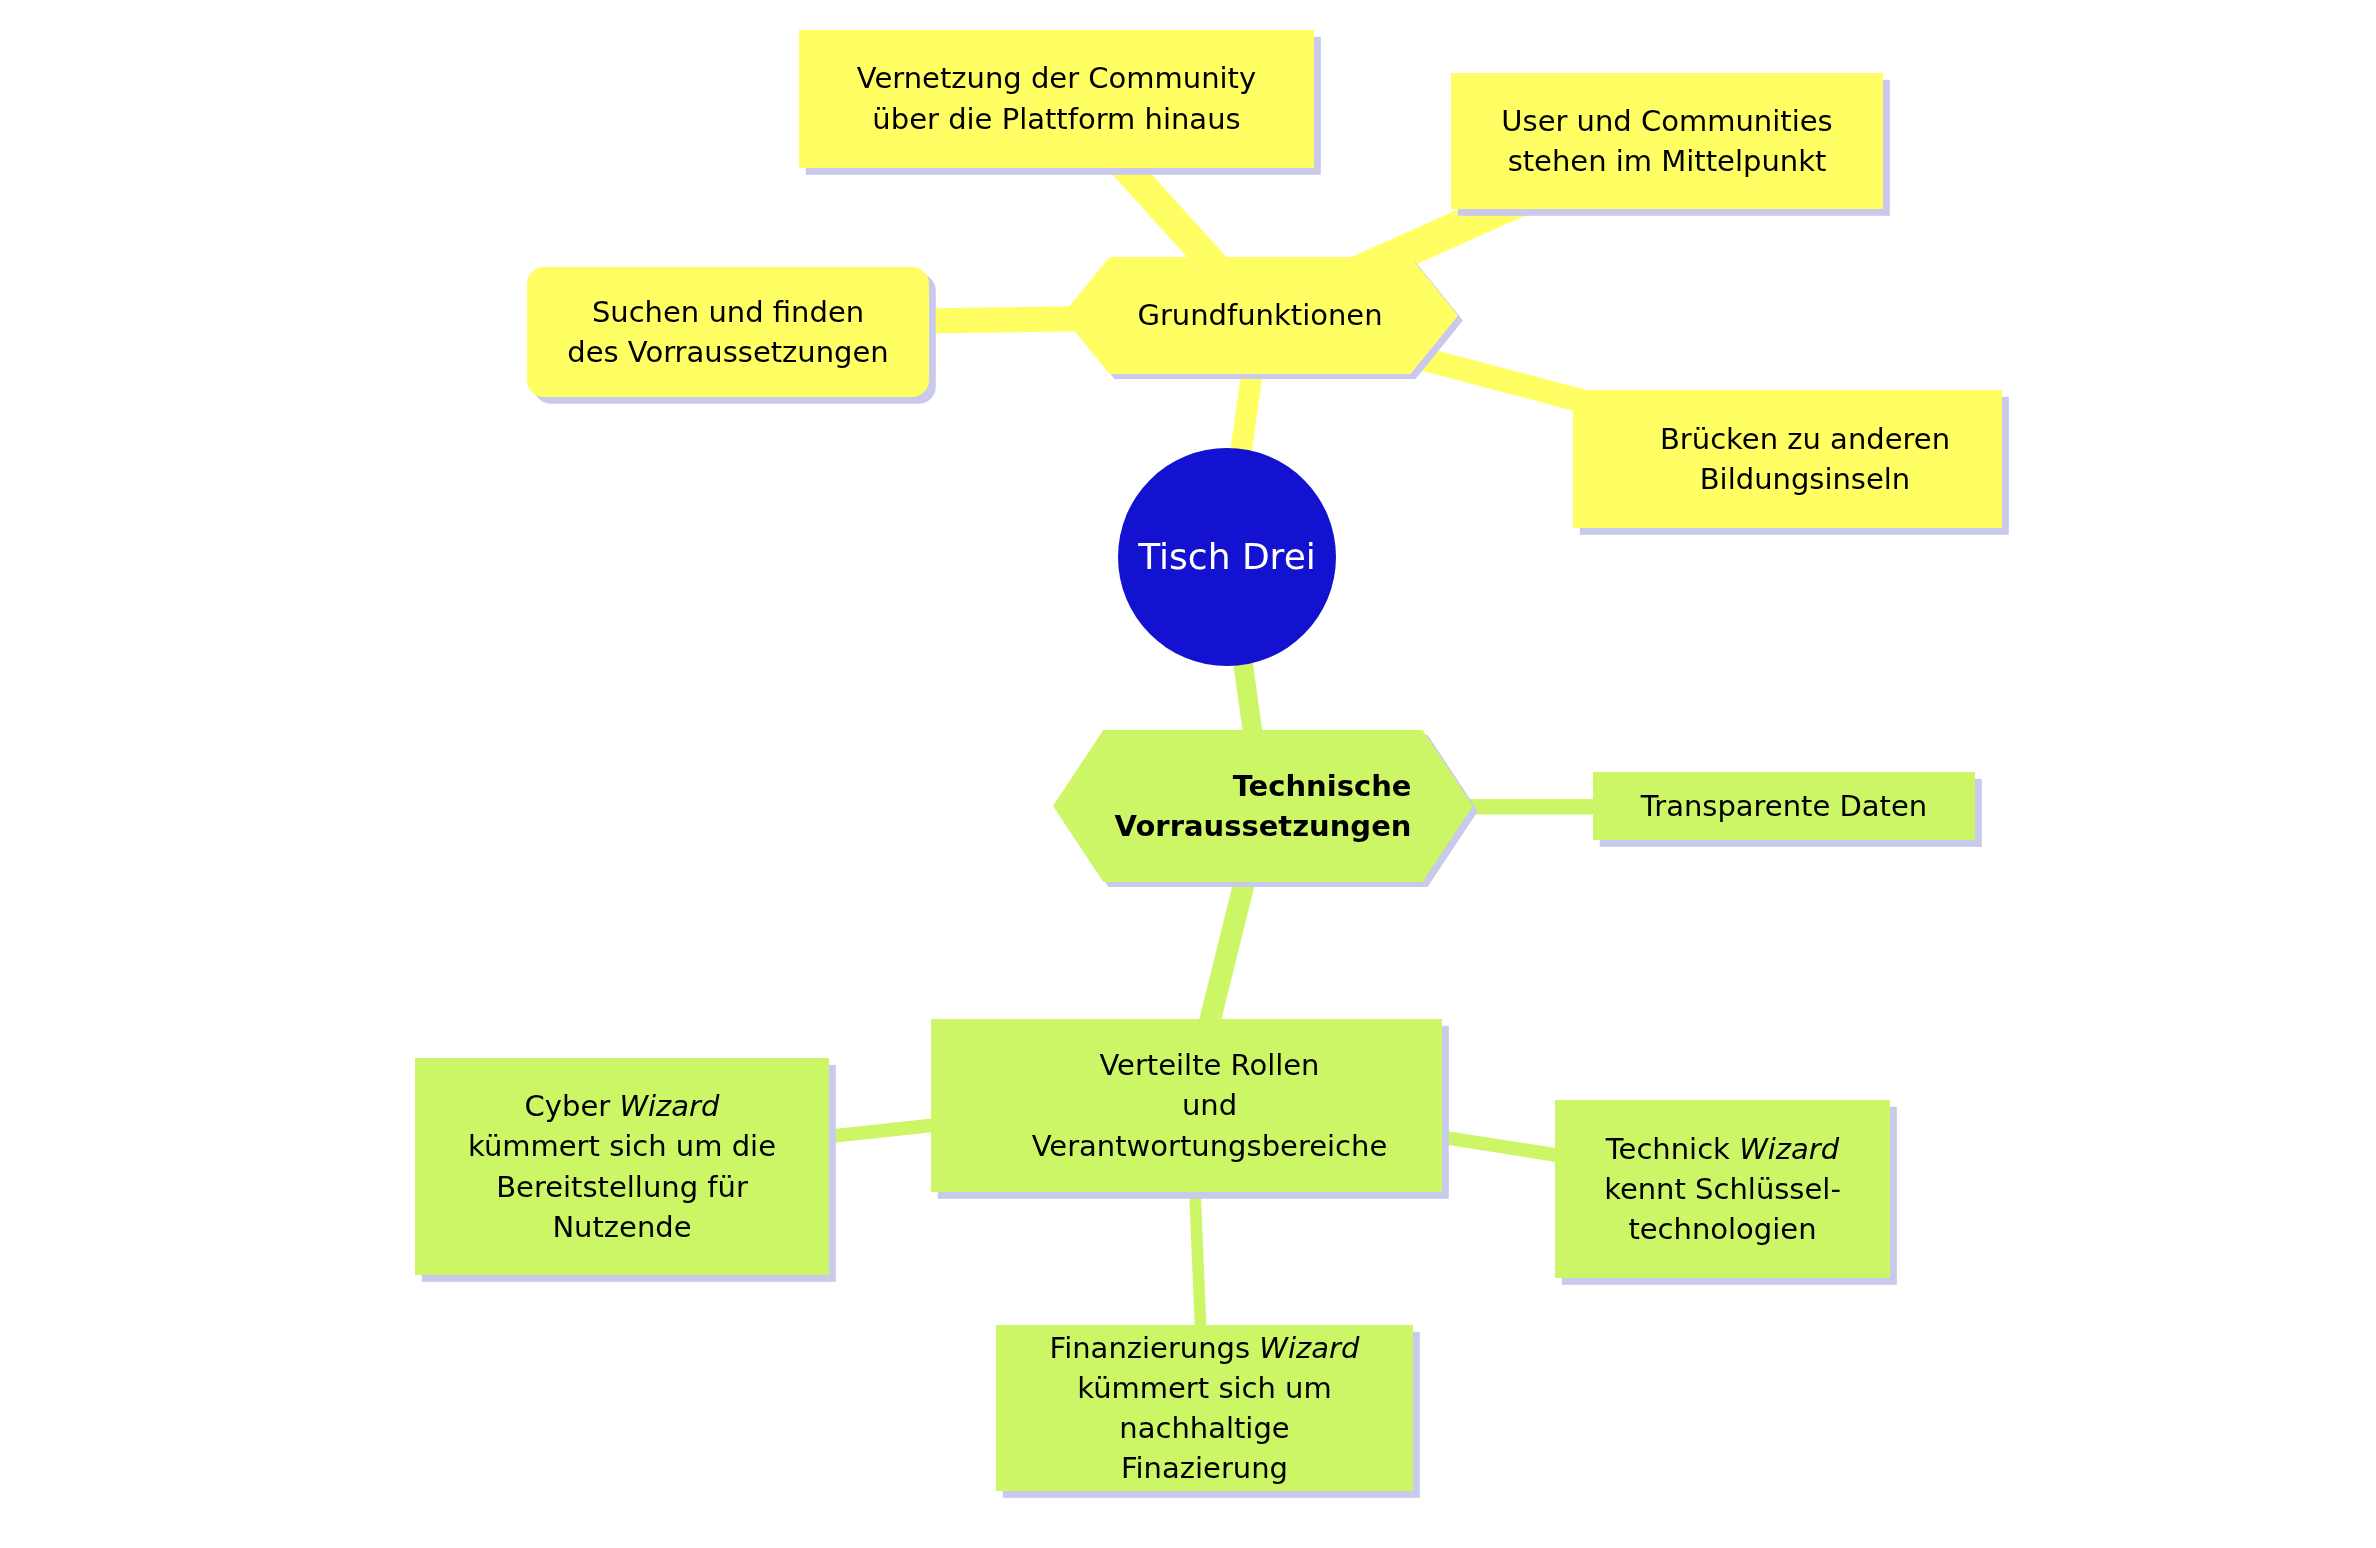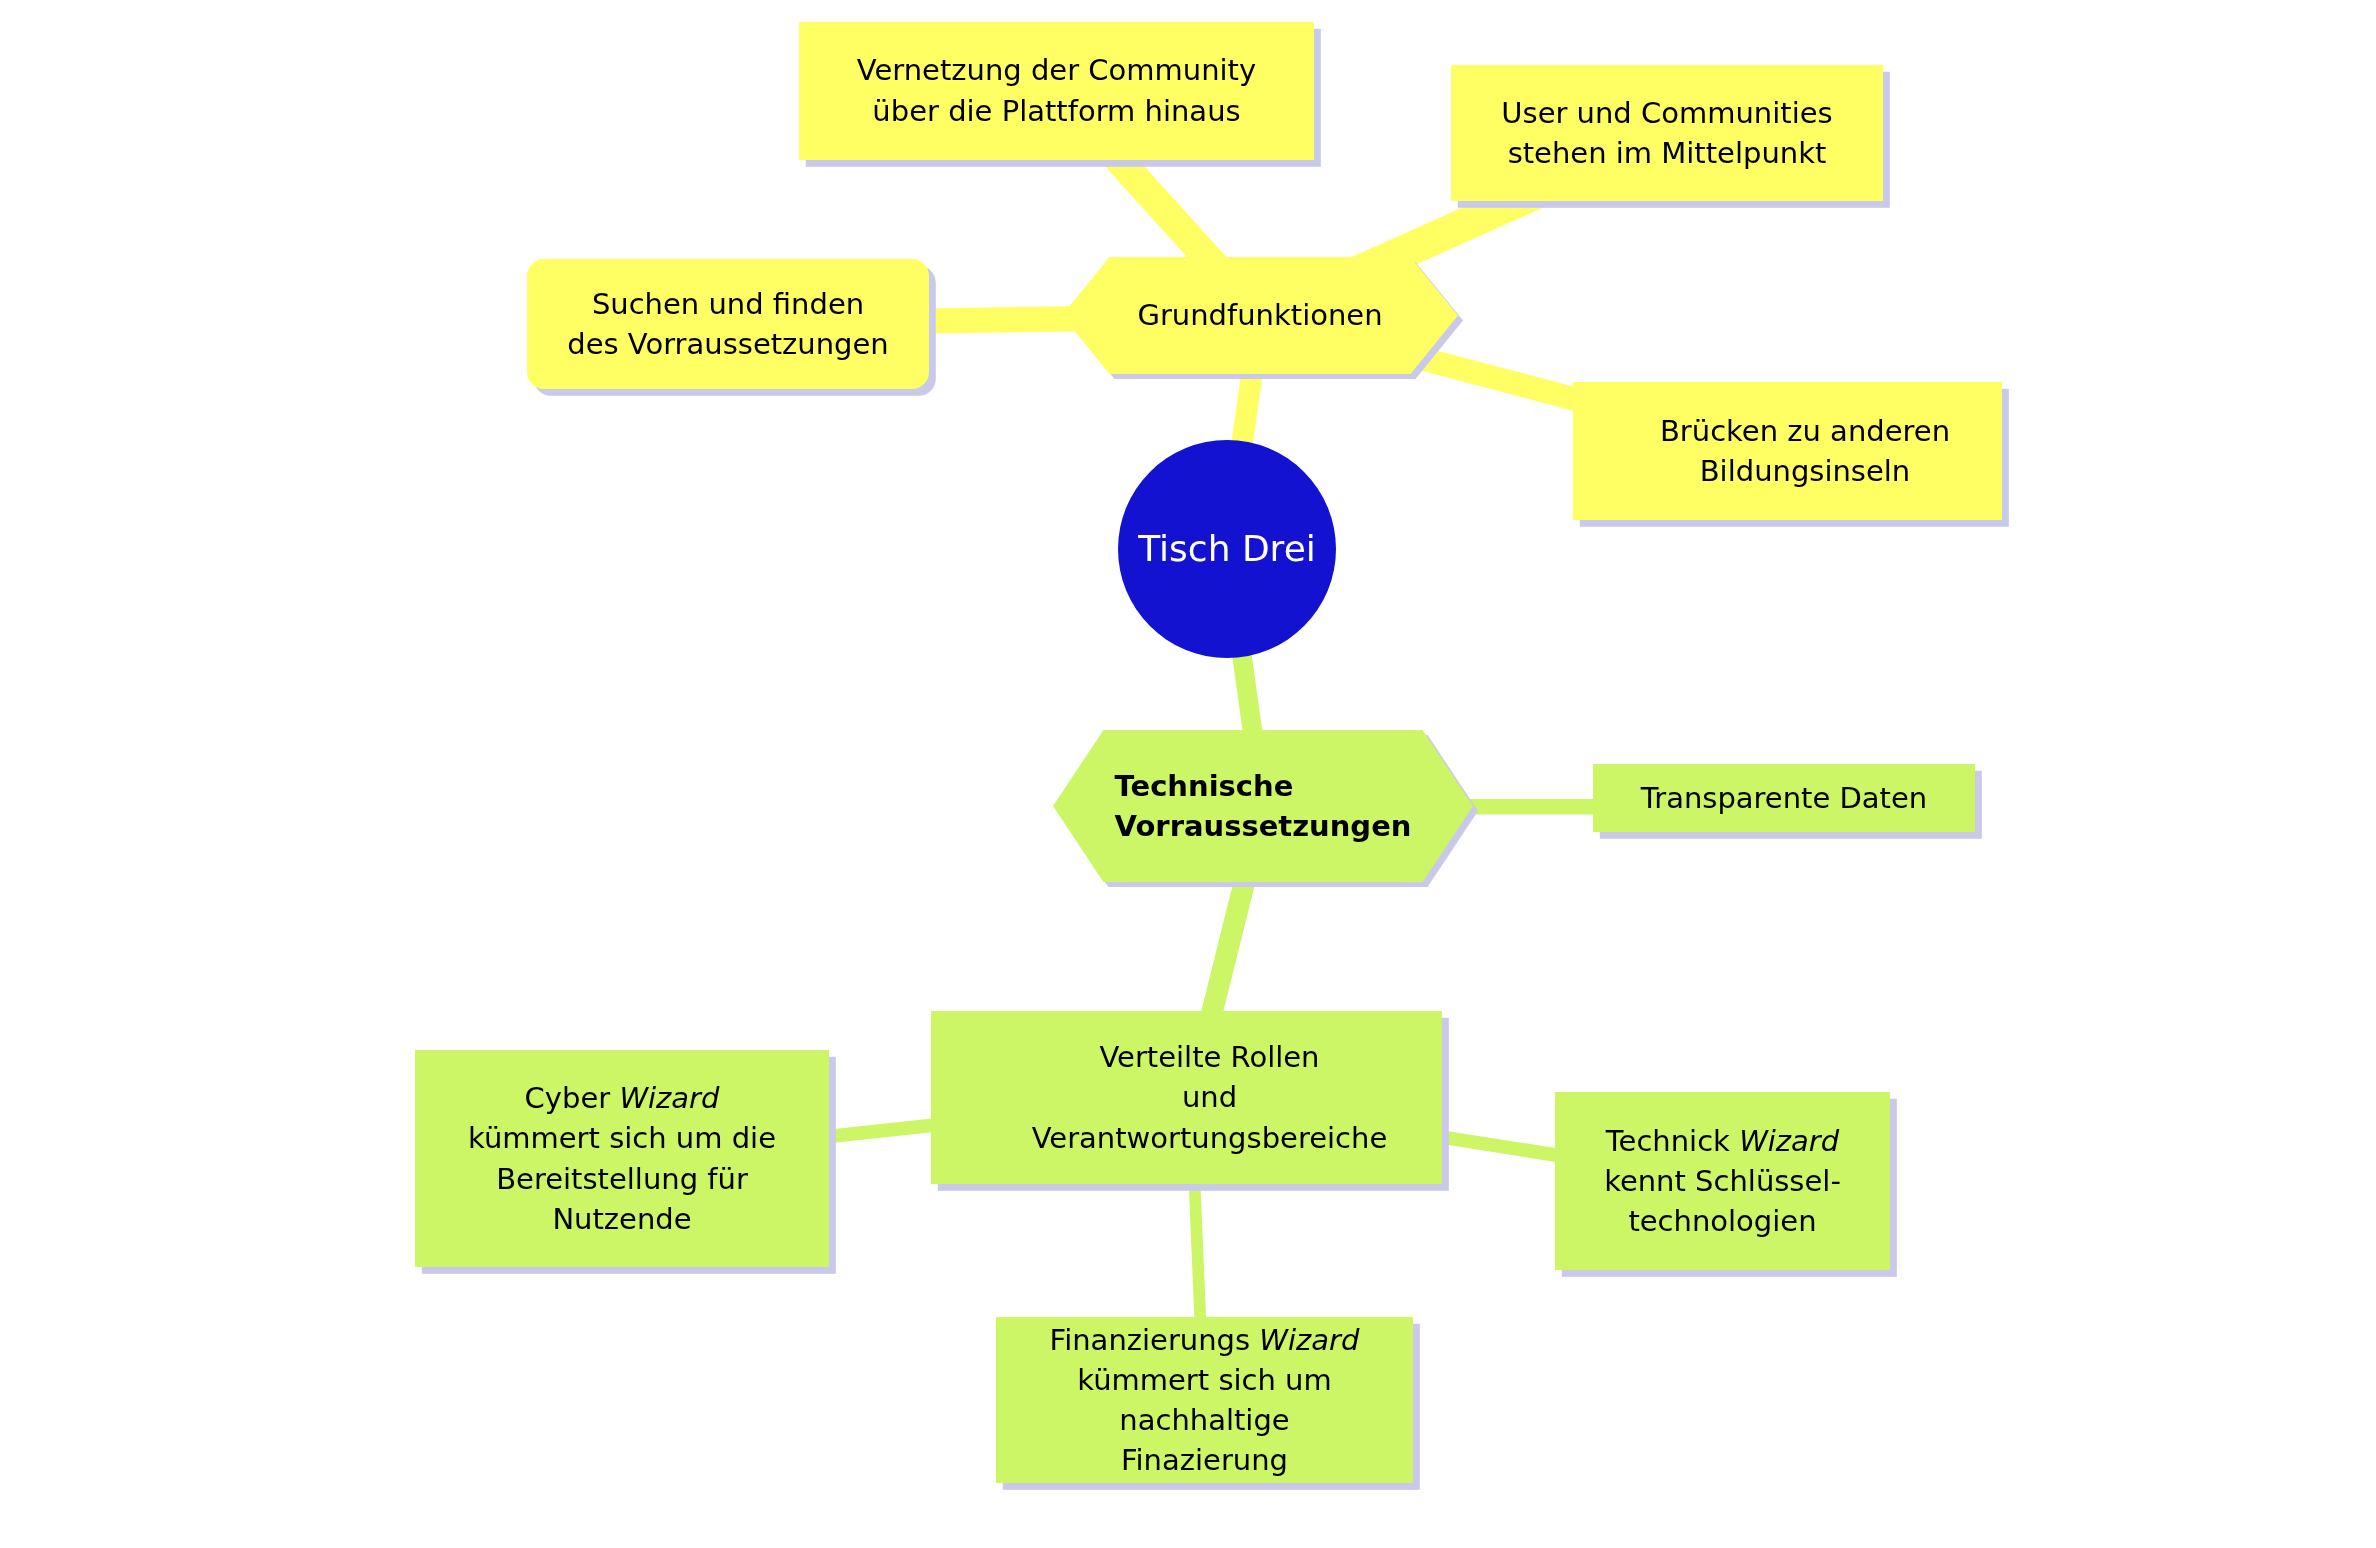--- a/index.html
+++ b/index.html
@@ -27,39 +27,40 @@
   .conn-green  { stroke: var(--bottom-branch, #ccf666); }
 
   .node {
     position: absolute;
     display: flex;
     align-items: center;
     justify-content: center;
     text-align: center;
     font-size: 29px;
     line-height: 1.38;
+    margin-top: 8px;
   }
   .box {
     box-shadow: 6.8px 6.8px 0 var(--node-shadow, #c9c9ec);
   }
   .yellow { background: var(--top-branch, #ffff63); }
   .green  { background: var(--bottom-branch, #ccf666); }
 
   .hexwrap {
     position: absolute;
     filter: drop-shadow(5.9px 5.9px 0 var(--node-shadow, #c9c9ec));
   }
   .hex {
     width: 100%;
     height: 100%;
     clip-path: polygon(0% 50%, 12% 0%, 88% 0%, 100% 50%, 88% 100%, 12% 100%);
     display: flex;
     align-items: center;
     justify-content: center;
-    text-align: left;
+    text-align: right;
     font-size: 29px;
     line-height: 1.38;
   }
   .circle {
     border-radius: 50%;
     background: var(--center-node, #1212d0);
     color: var(--center-text, #ffffff);
     font-size: 36px;
   }
   em { font-style: italic; }

